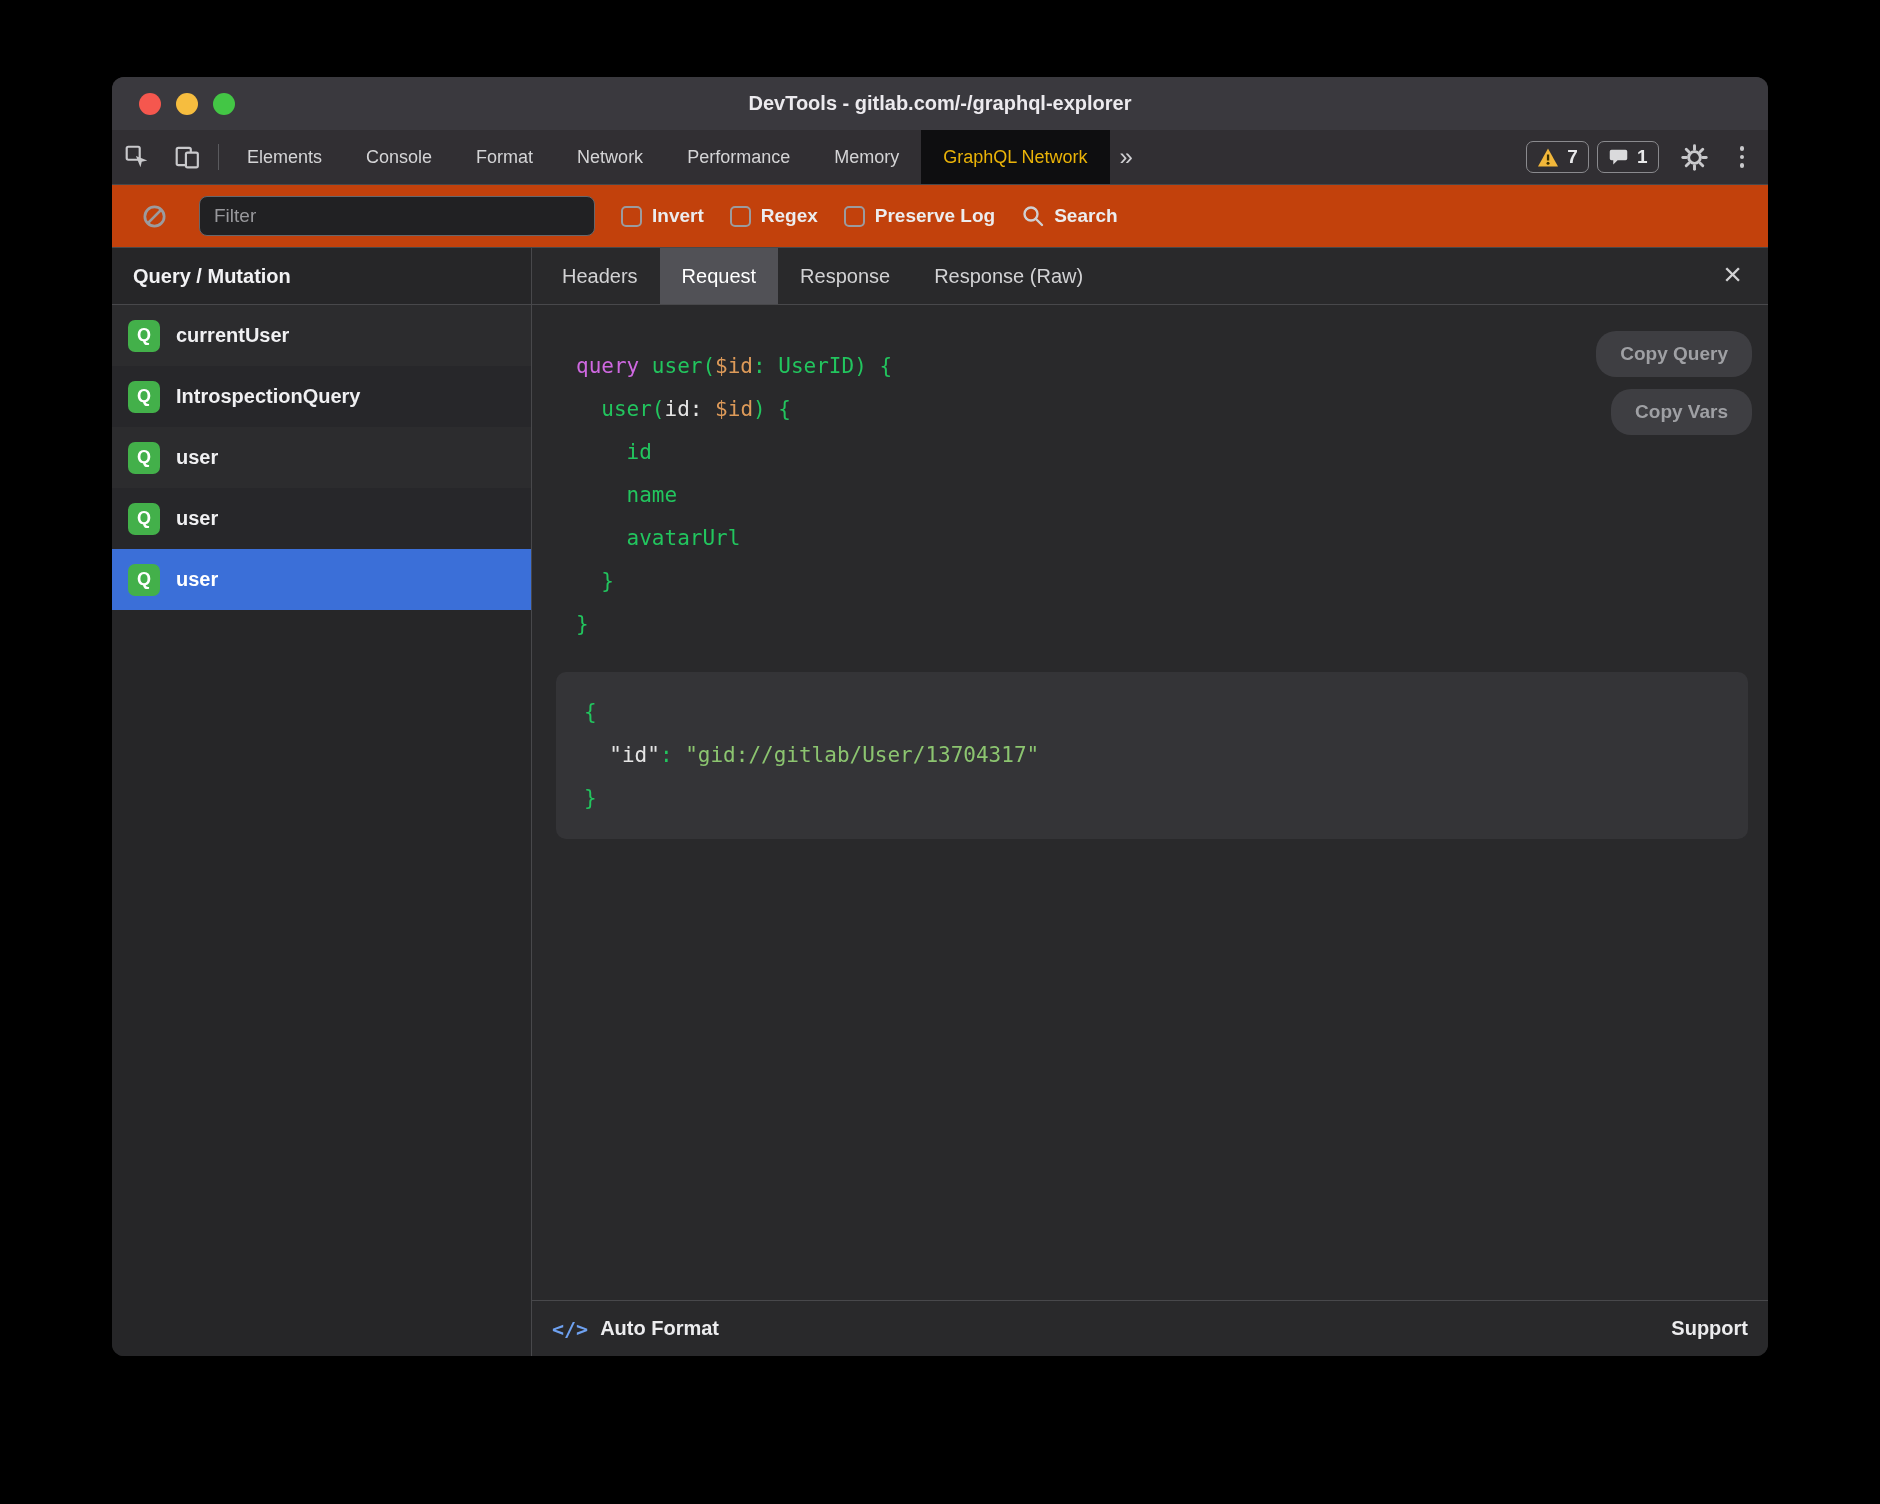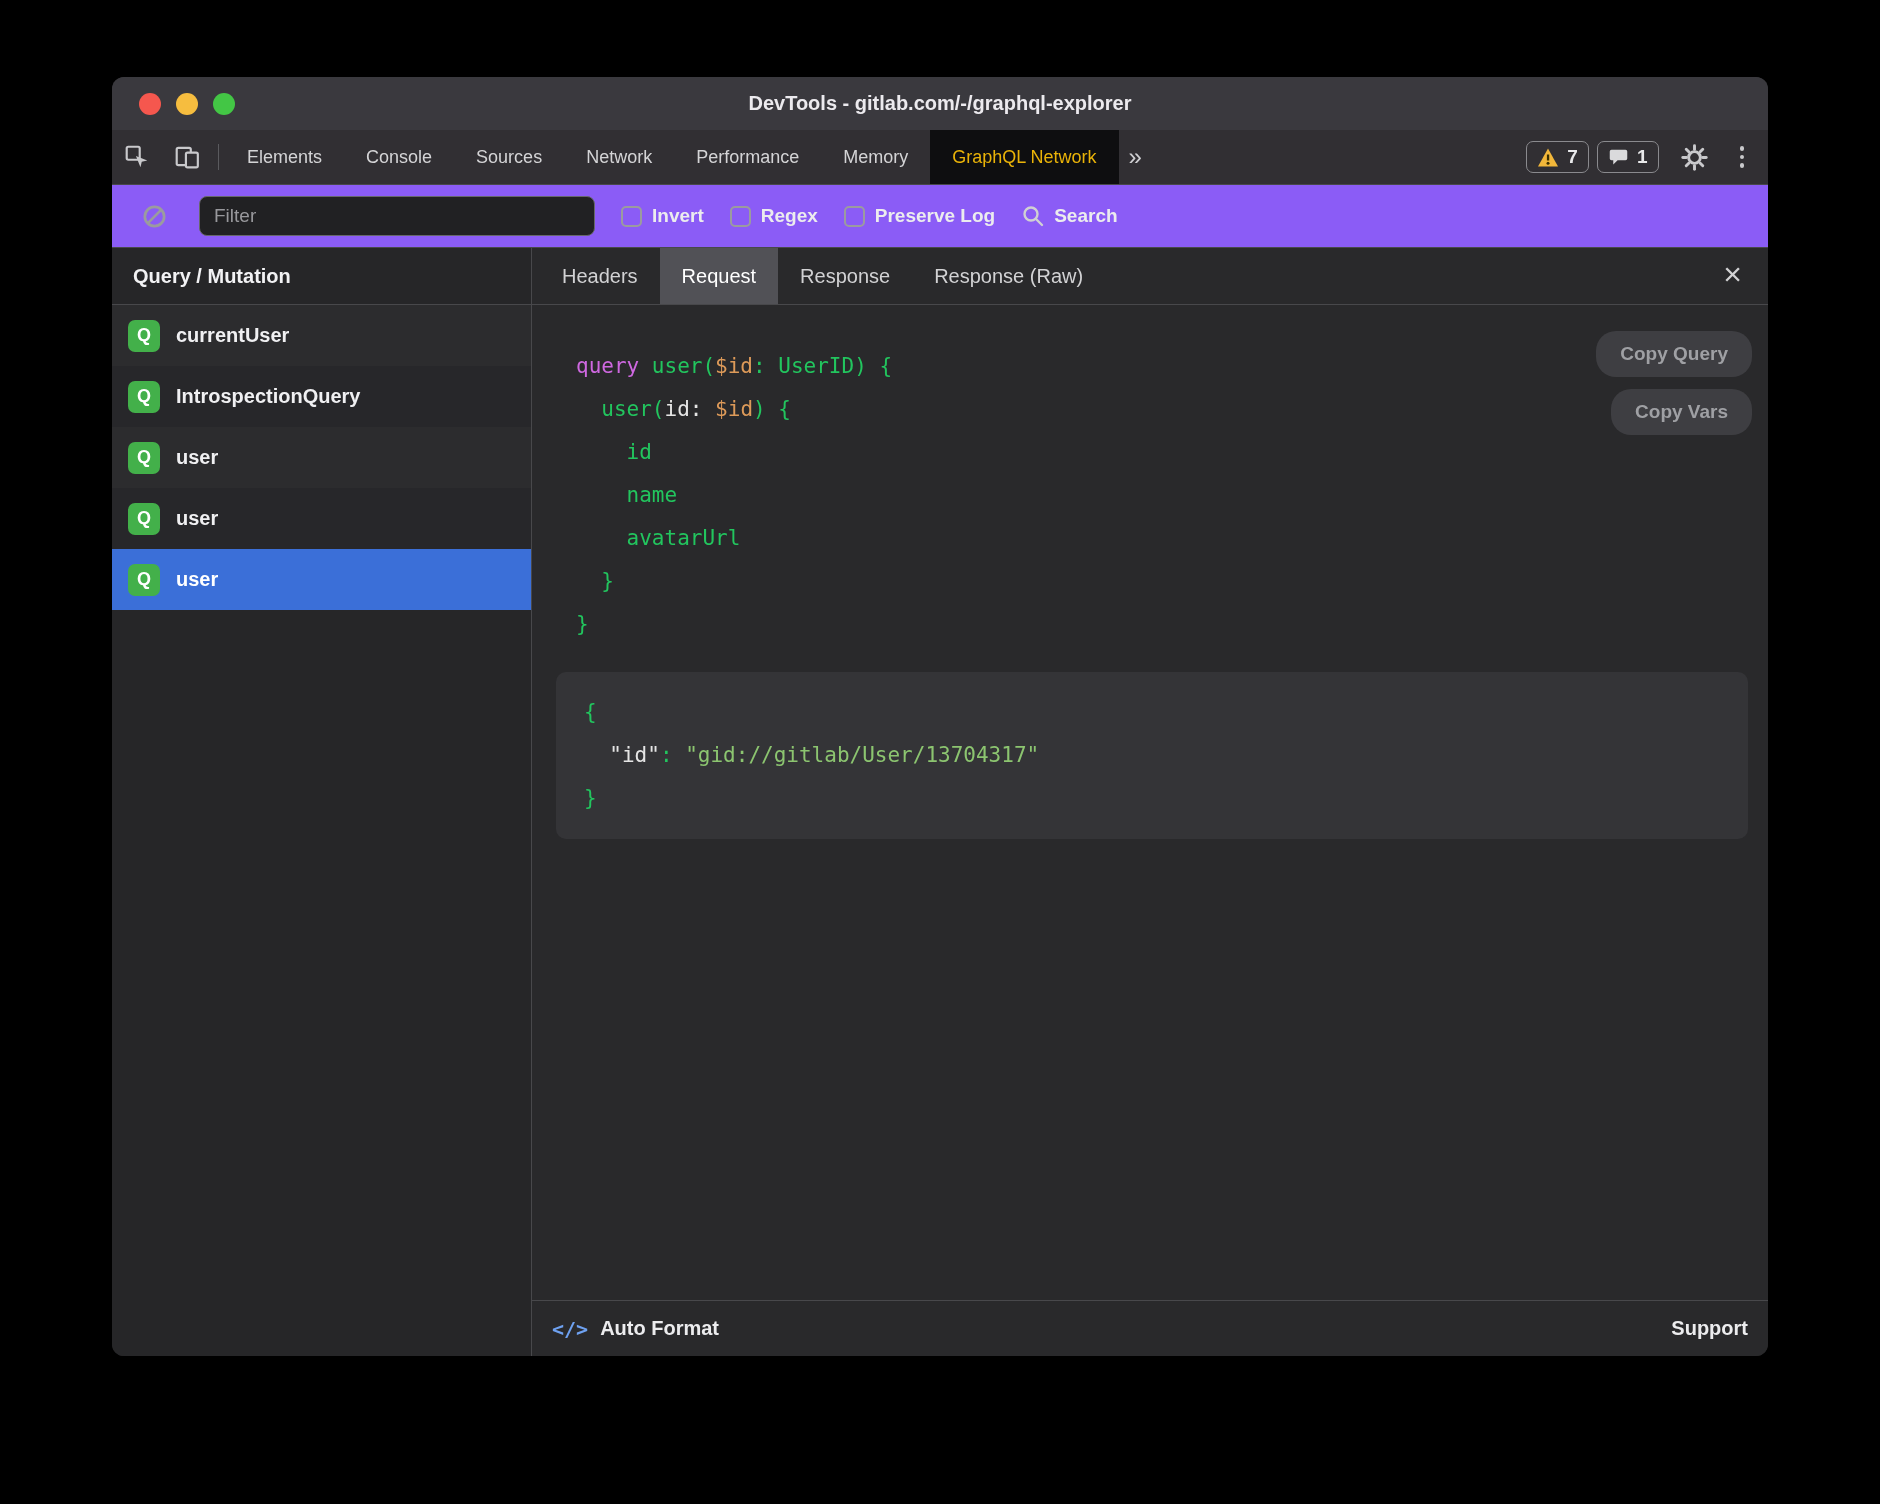--- a/index.html
+++ b/index.html
@@ -28,21 +28,21 @@
   .tab.active { background:#0e0e10; color:#eab308; }
   .tab-right { margin-left:auto; display:flex; align-items:center; gap:10px; padding-right:14px; }
   .chevron { color:#cfcfd2; font-size:24px; padding:0 10px; }
   .badge-group { display:flex; gap:8px; }
   .count-badge { display:flex; align-items:center; gap:8px; border:1px solid #8a8a8e; border-radius:7px;
                  padding:4px 10px; color:#e9e9eb; font-size:19px; font-weight:700; }
   .dots { display:flex; flex-direction:column; gap:4px; padding:0 10px; }
   .dots i { width:4.5px; height:4.5px; border-radius:50%; background:#c9c9cc; }
 
   
-  .toolbar { height:63px; background:#8b5cf6; border-bottom:1px solid #48484b; flex:0 0 auto;
+  .toolbar { height:63px; background:#c2410c; border-bottom:1px solid #48484b; flex:0 0 auto;
              display:flex; align-items:center; padding:0 18px; gap:20px; }
   .filter-input { width:396px; height:40px; background:#212123; border:1px solid #67676b; border-radius:8px;
                   color:#e6e6e8; font-size:19px; padding:0 14px; outline:none; font-family:"Liberation Sans",sans-serif; }
   .filter-input::placeholder { color:#98989c; }
   .chk { display:flex; align-items:center; gap:10px; color:#ececee; font-size:19px; font-weight:700; margin-left:6px; }
   .chk .box { width:21px; height:21px; border:2px solid #9b9b9f; border-radius:5px; background:transparent; }
   .searchctl { display:flex; align-items:center; gap:9px; color:#ececee; font-size:19px; font-weight:700; margin-left:6px; }
 
   
   .main { flex:1; display:flex; min-height:0; }
@@ -113,21 +113,21 @@
     <span class="icon-btn">
       <svg width="26" height="26" viewBox="0 0 24 24">
         <rect x="2.5" y="3.5" width="13" height="16" rx="1.5" fill="none" stroke="#c9c9cc" stroke-width="2"></rect>
         <rect x="11" y="8" width="11" height="13.5" rx="1.5" fill="#312f33" stroke="#c9c9cc" stroke-width="2"></rect>
       </svg>
     </span>
     <span class="vdivider"></span>
 
     <div class="tab">Elements</div>
     <div class="tab">Console</div>
-    <div class="tab">Sources</div>
+    <div class="tab">Format</div>
     <div class="tab">Network</div>
     <div class="tab">Performance</div>
     <div class="tab">Memory</div>
     <div class="tab active">GraphQL Network</div>
     <div class="tab chevron">»</div>
 
     <div class="tab-right">
       <div class="badge-group">
         <span class="count-badge">
           <svg width="22" height="21" viewBox="0 0 22 21">

